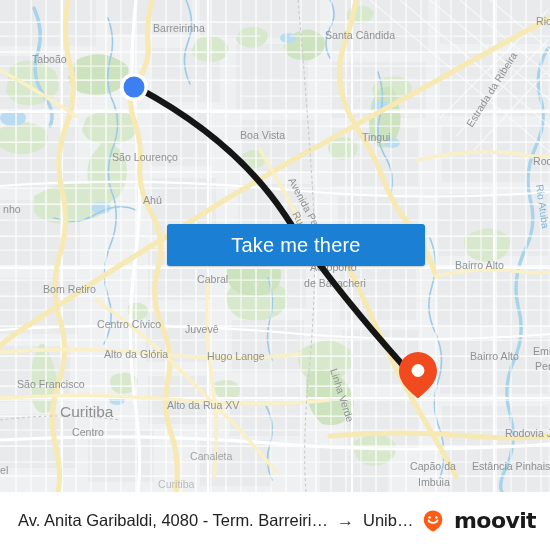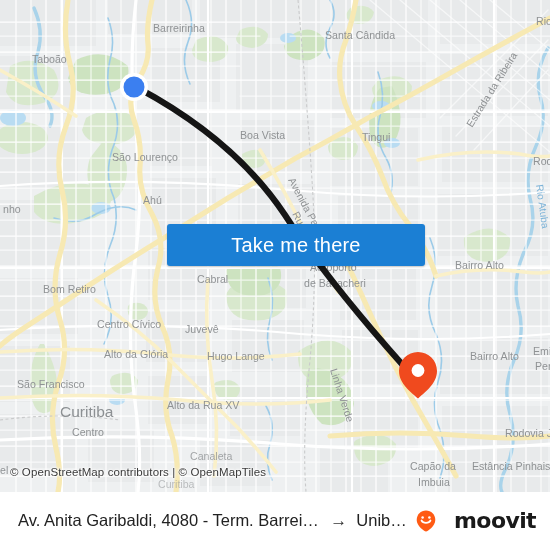--- a/index.html
+++ b/index.html
@@ -97,21 +97,21 @@
     overflow: hidden;
     text-overflow: ellipsis;
     white-space: nowrap;
     flex: 0 1 auto;
     max-width: 52px;
     text-align: right;
   }
   .brand {
     display: flex;
     align-items: center;
-    gap: 18px;
+    gap: 11px;
     flex: 0 0 auto;
     padding-right: 4px;
   }
   .brand-word {
     font-family: "DejaVu Sans", sans-serif;
     font-size: 22px;
     font-weight: 700;
     color: #1a1a1a;
     letter-spacing: -.6px;
     line-height: 1;
@@ -351,21 +351,20 @@
           <circle cx="134" cy="87" r="10.5" fill="#3b7ff0"></circle>
         </g>
 
         <g>
           <path d="M418 352 c-10.5 0 -19 8.5 -19 19 c0 13 13 22 19 27.5 c6 -5.5 19 -14.5 19 -27.5 c0 -10.5 -8.5 -19 -19 -19 z" fill="#f04a1e"></path>
           <circle cx="418" cy="370.5" r="6.4" fill="#ffffff"></circle>
         </g>
       </g>
     </svg>
 
-    <div class="attribution">© OpenStreetMap contributors | © OpenMapTiles</div>
   </div>
 
   <button class="take-me-there">Take me there</button>
 
   <div id="bottombar">
     <div class="trip">
       <span class="trip-origin">Av. Anita Garibaldi, 4080 - Term. Barreirinh…</span>
       <span class="trip-arrow">→</span>
       <span class="trip-dest">Unibr…</span>
     </div>

